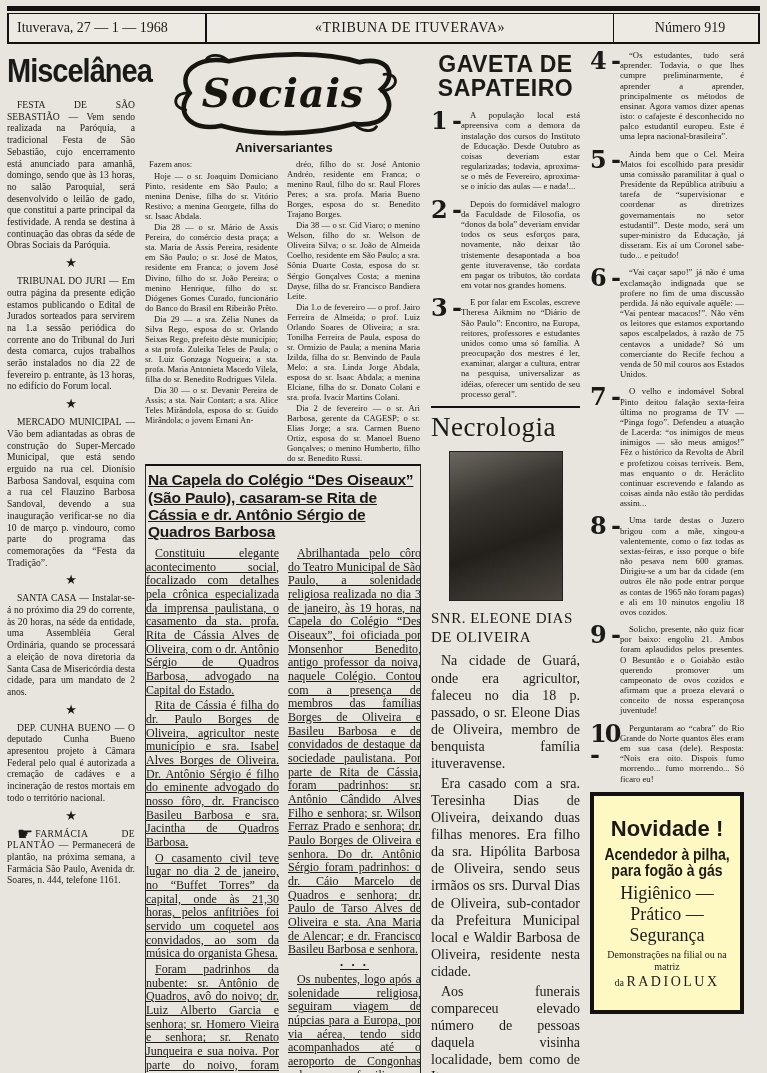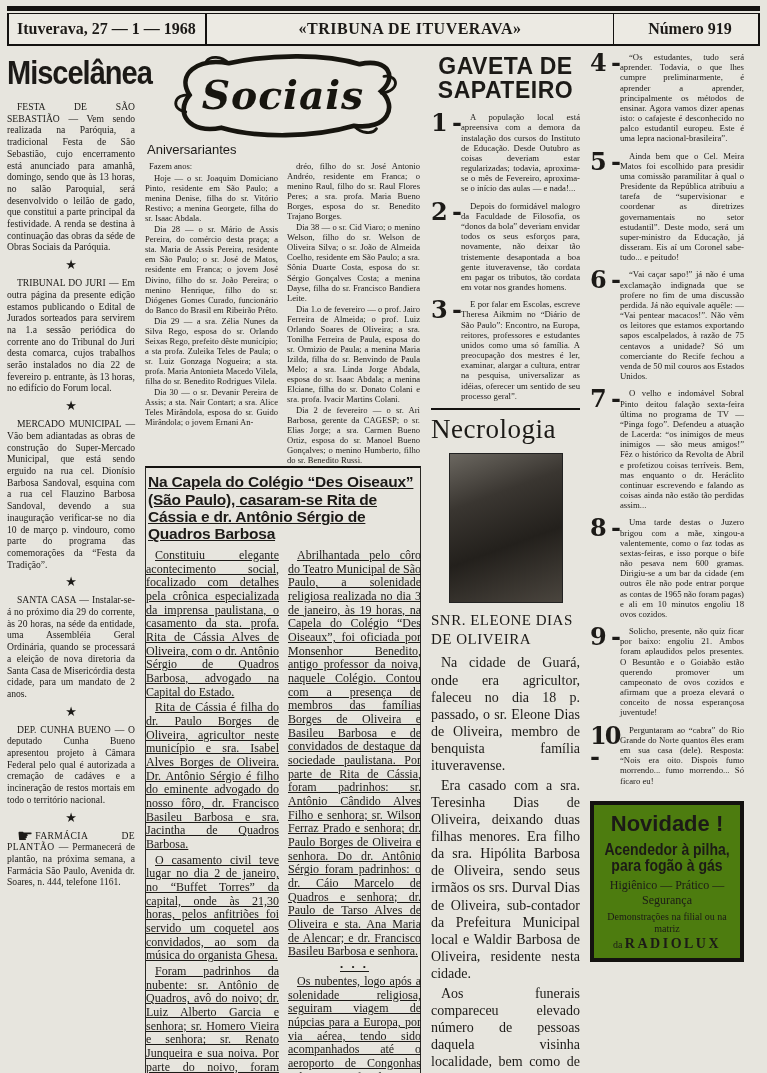--- a/index.html
+++ b/index.html
@@ -1,37 +1,37 @@
 <!DOCTYPE html>
 <html lang="pt"><head>
 <meta charset="utf-8">
 <style>
   html,body{margin:0;padding:0;}
   body{width:767px;height:1073px;background:#b9b6af;font-family:"Liberation Serif","DejaVu Serif",serif;}
   .page{position:relative;width:767px;height:1073px;background:#e7e5de;color:#1c1a17;overflow:hidden;box-sizing:border-box;padding:4px 5px;}
   .topbar{height:5px;background:#141210;margin:2px 2px 0 2px;}
   .masthead{display:flex;align-items:stretch;border:2px solid #141210;border-top-width:1px;margin:2px 2px 6px 2px;background:#eceae3;}
-  .masthead .cell{padding:6px 8px;font-weight:bold;font-size:16px;white-space:nowrap;display:flex;align-items:center;}
+  .masthead .cell{padding:6px 8px;font-weight:normal;font-size:14px;white-space:nowrap;display:flex;align-items:center;}
   .masthead .date{width:180px;border-right:2px solid #141210;}
   .masthead .title{flex:1;justify-content:center;letter-spacing:.5px;}
   .masthead .number{width:120px;border-left:1px solid #141210;justify-content:center;padding-left:16px;}
   .cols{display:flex;gap:10px;padding:0 2px;}
   .colA{width:128px;flex:none;}
   .colB{width:276px;flex:none;}
   .colC{width:149px;flex:none;}
   .colD{width:154px;flex:none;}
   
   .misc-title{font-family:"Liberation Sans",sans-serif;font-weight:bold;font-size:29px;letter-spacing:-1px;transform:scaleY(1.15);transform-origin:top left;margin:2px 0 14px 0;}
   .misc p{font-size:9.6px;line-height:1.22;text-align:justify;margin:0 0 2px 0;text-indent:10px;}
   .star{ text-align:center;font-size:13px;margin:4px 0;}
   .hand{font-size:18px;line-height:10px;vertical-align:-3px;margin-right:2px;}
   .lead{font-weight:normal;letter-spacing:.4px;}
   
   .sociais-wrap{display:flex;justify-content:center;margin:0 0 4px 0;}
-  .aniv-h{font-family:"Liberation Sans",sans-serif;font-weight:normal;font-size:13px;margin:0 0 4px 2px;}
+  .aniv-h{font-family:"Liberation Sans",sans-serif;font-weight:bold;font-size:13px;margin:0 0 4px 2px;text-align:center;}
   .twocol{display:flex;gap:9px;}
   .twocol .tc{width:133px;flex:none;}
   .aniv p{font-size:8.6px;line-height:1.17;text-align:justify;margin:0 0 1px 0;text-indent:9px;}
   .aniv p.intro{text-indent:4px;margin-bottom:2px;}
   .wedding{border:1px solid #2a2824;border-top:2px solid #141210;margin-top:0;padding:5px 4px 2px 0;text-decoration:underline;}
   .wedding h2{font-family:"Liberation Sans",sans-serif;font-weight:bold;font-size:15.5px;line-height:1.12;margin:0 0 6px 2px;letter-spacing:-.2px;}
   .wedding p{font-size:12px;line-height:1.14;text-align:justify;margin:0 0 2px 0;text-indent:9px;}
   .wsep{text-align:center;font-size:9px;letter-spacing:3px;margin:3px 0;}
   .missa{border:3px solid #141210;margin-top:6px;padding:5px 8px 17px 8px;background:#eceae3;}
   .missa .mt{font-family:"DejaVu Serif",serif;font-size:25px;text-align:center;letter-spacing:1px;margin:0 0 3px 0;}
@@ -43,27 +43,27 @@
   .gav-title{font-family:"Liberation Sans",sans-serif;font-weight:bold;font-size:23px;line-height:1.05;letter-spacing:.5px;margin:2px 0 10px 0;text-align:center;}
   .gitem{display:flex;margin:0 0 7px 0;}
   .gnum{width:30px;flex:none;font-family:"DejaVu Serif",serif;font-weight:bold;font-size:24px;line-height:.9;letter-spacing:-2px;}
   .gtxt{flex:1;font-size:8.7px;line-height:1.17;text-align:justify;text-indent:9px;}
   .necro-rule{border-top:2px solid #141210;margin:4px 0 4px 0;}
   .necro-title{font-family:"Liberation Serif",serif;font-size:27px;letter-spacing:.5px;margin:0 0 8px 0;}
   .photo{width:112px;height:148px;margin:0 auto 8px auto;background:linear-gradient(160deg,#6b6760 0%,#3a3631 30%,#23201c 60%,#4a453e 100%);border:1px solid #222;}
   .necro-name{font-size:15px;letter-spacing:.5px;line-height:1.25;margin:0 0 6px 0;}
   .necro p{font-size:14px;line-height:1.22;text-align:justify;margin:0 0 3px 0;text-indent:10px;}
   
-  .nov{border:4px solid #141210;margin-top:15px;padding:6px 5px;background:#4d7c0f;}
+  .nov{border:4px solid #141210;margin-top:8px;padding:20px 5px;background:#fef9c3;}
   .nov .nt{font-family:"Liberation Sans",sans-serif;font-weight:bold;font-size:22px;text-align:center;margin:0 0 4px 0;}
   .nov .n1{font-family:"Liberation Sans",sans-serif;font-weight:bold;font-size:14px;text-align:center;margin:0;transform:scaleY(1.2);}
-  .nov .n2{font-size:12px;text-align:center;margin:5px 0 2px 0;}
+  .nov .n2{font-size:18px;text-align:center;margin:5px 0 2px 0;}
   .nov .n3{font-size:10px;text-align:center;margin:3px 0 0 0;line-height:1.2;}
   .nov .nb{font-size:10px;text-align:center;margin:1px 0 0 0;}
-  .nov .brand{font-family:"Liberation Serif",serif;font-size:14px;letter-spacing:2.5px;font-weight:bold;}
+  .nov .brand{font-family:"Liberation Serif",serif;font-size:14px;letter-spacing:2.5px;font-weight:normal;}
 </style>
 </head>
 <body>
 
 <div class="page">
   <div class="topbar"></div>
 
   <div class="masthead">
     <div class="cell date">Ituverava, 27 — 1 — 1968</div>
     <div class="cell title">«TRIBUNA DE ITUVERAVA»</div>

